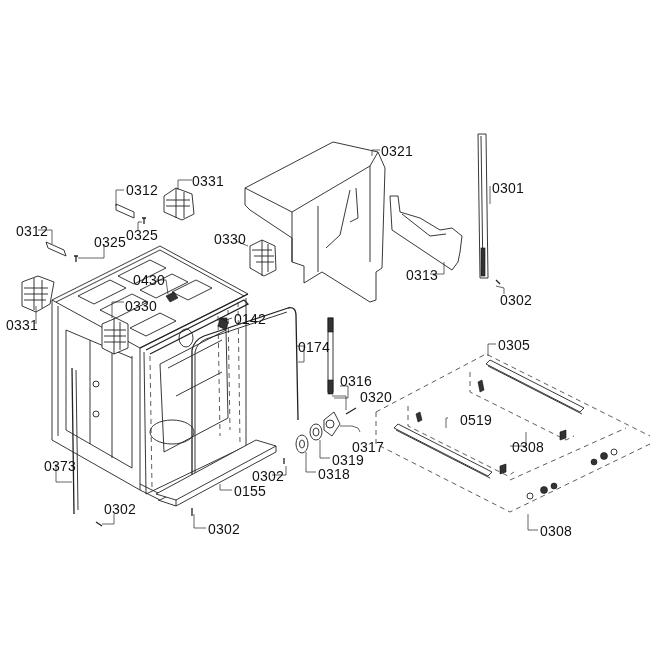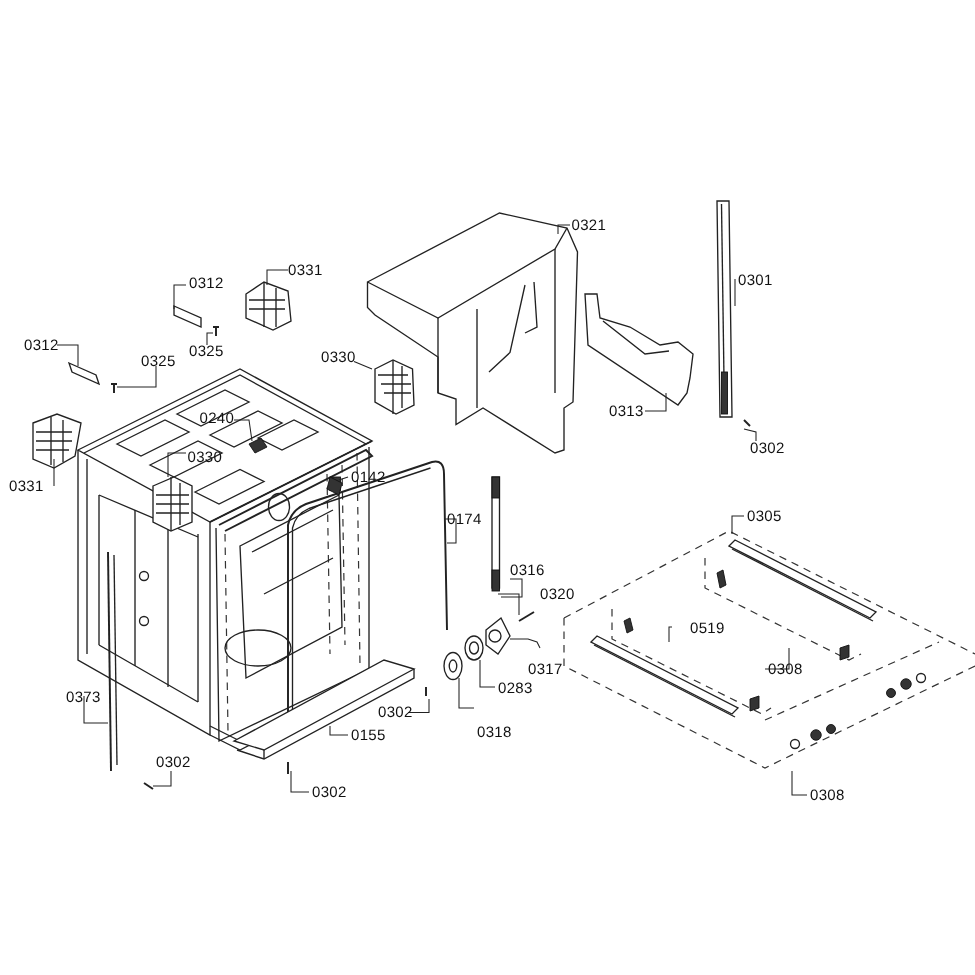--- a/index.html
+++ b/index.html
@@ -1,18 +1,18 @@
 <!DOCTYPE html>
 <html><head>
   <meta charset="utf-8">
   <style>
     html, body { margin: 0; padding: 0; background: #ffffff; }
     body { width: 650px; height: 650px; overflow: hidden; position: relative; font-family: "Liberation Sans", sans-serif; }
     #canvas { position: absolute; left: 0; top: 0; width: 650px; height: 650px; }
-    .lbl { position: absolute; font-size: 10px; color: #111; letter-spacing: 0.2px; white-space: nowrap; line-height: 10px; }
+    .lbl { position: absolute; font-size: 14px; color: #111; letter-spacing: 0.2px; white-space: nowrap; line-height: 10px; }
     svg { position: absolute; left: 0; top: 0; }
     .ln { stroke: #222; stroke-width: 0.9; fill: none; }
     .th { stroke: #222; stroke-width: 1.3; fill: none; }
     .dash { stroke: #333; stroke-width: 0.8; fill: none; stroke-dasharray: 5 4; }
     .fillw { fill: #fff; stroke: #222; stroke-width: 0.9; }
     .dark { fill: #333; stroke: #111; stroke-width: 0.6; }
     .leader { stroke: #222; stroke-width: 0.7; fill: none; }
   </style>
 </head>
 <body>
@@ -194,34 +194,34 @@
       <path class="leader" d="M538,530 L528,530 L528,514"></path>
     </g>
   </svg>
 
   <span class="lbl" style="left:126px;top:185px">0312</span>
   <span class="lbl" style="left:192px;top:176px">0331</span>
   <span class="lbl" style="left:126px;top:230px">0325</span>
   <span class="lbl" style="left:16px;top:226px">0312</span>
   <span class="lbl" style="left:94px;top:237px">0325</span>
   <span class="lbl" style="left:6px;top:320px">0331</span>
-  <span class="lbl" style="left:133px;top:275px">0240</span>
+  <span class="lbl" style="left:133px;top:275px">0430</span>
   <span class="lbl" style="left:125px;top:301px">0330</span>
   <span class="lbl" style="left:214px;top:234px">0330</span>
   <span class="lbl" style="left:234px;top:314px">0142</span>
   <span class="lbl" style="left:381px;top:146px">0321</span>
   <span class="lbl" style="left:492px;top:183px">0301</span>
   <span class="lbl" style="left:406px;top:270px">0313</span>
   <span class="lbl" style="left:500px;top:295px">0302</span>
   <span class="lbl" style="left:298px;top:342px">0174</span>
   <span class="lbl" style="left:340px;top:376px">0316</span>
   <span class="lbl" style="left:360px;top:392px">0320</span>
   <span class="lbl" style="left:352px;top:442px">0317</span>
-  <span class="lbl" style="left:332px;top:455px">0283</span>
-  <span class="lbl" style="left:318px;top:484px">0318</span>
+  <span class="lbl" style="left:332px;top:455px">0319</span>
+  <span class="lbl" style="left:318px;top:469px">0318</span>
   <span class="lbl" style="left:252px;top:471px">0302</span>
   <span class="lbl" style="left:234px;top:486px">0155</span>
   <span class="lbl" style="left:44px;top:461px">0373</span>
   <span class="lbl" style="left:104px;top:504px">0302</span>
   <span class="lbl" style="left:208px;top:524px">0302</span>
   <span class="lbl" style="left:498px;top:340px">0305</span>
   <span class="lbl" style="left:460px;top:415px">0519</span>
   <span class="lbl" style="left:512px;top:442px">0308</span>
   <span class="lbl" style="left:540px;top:526px">0308</span>
 </div>

